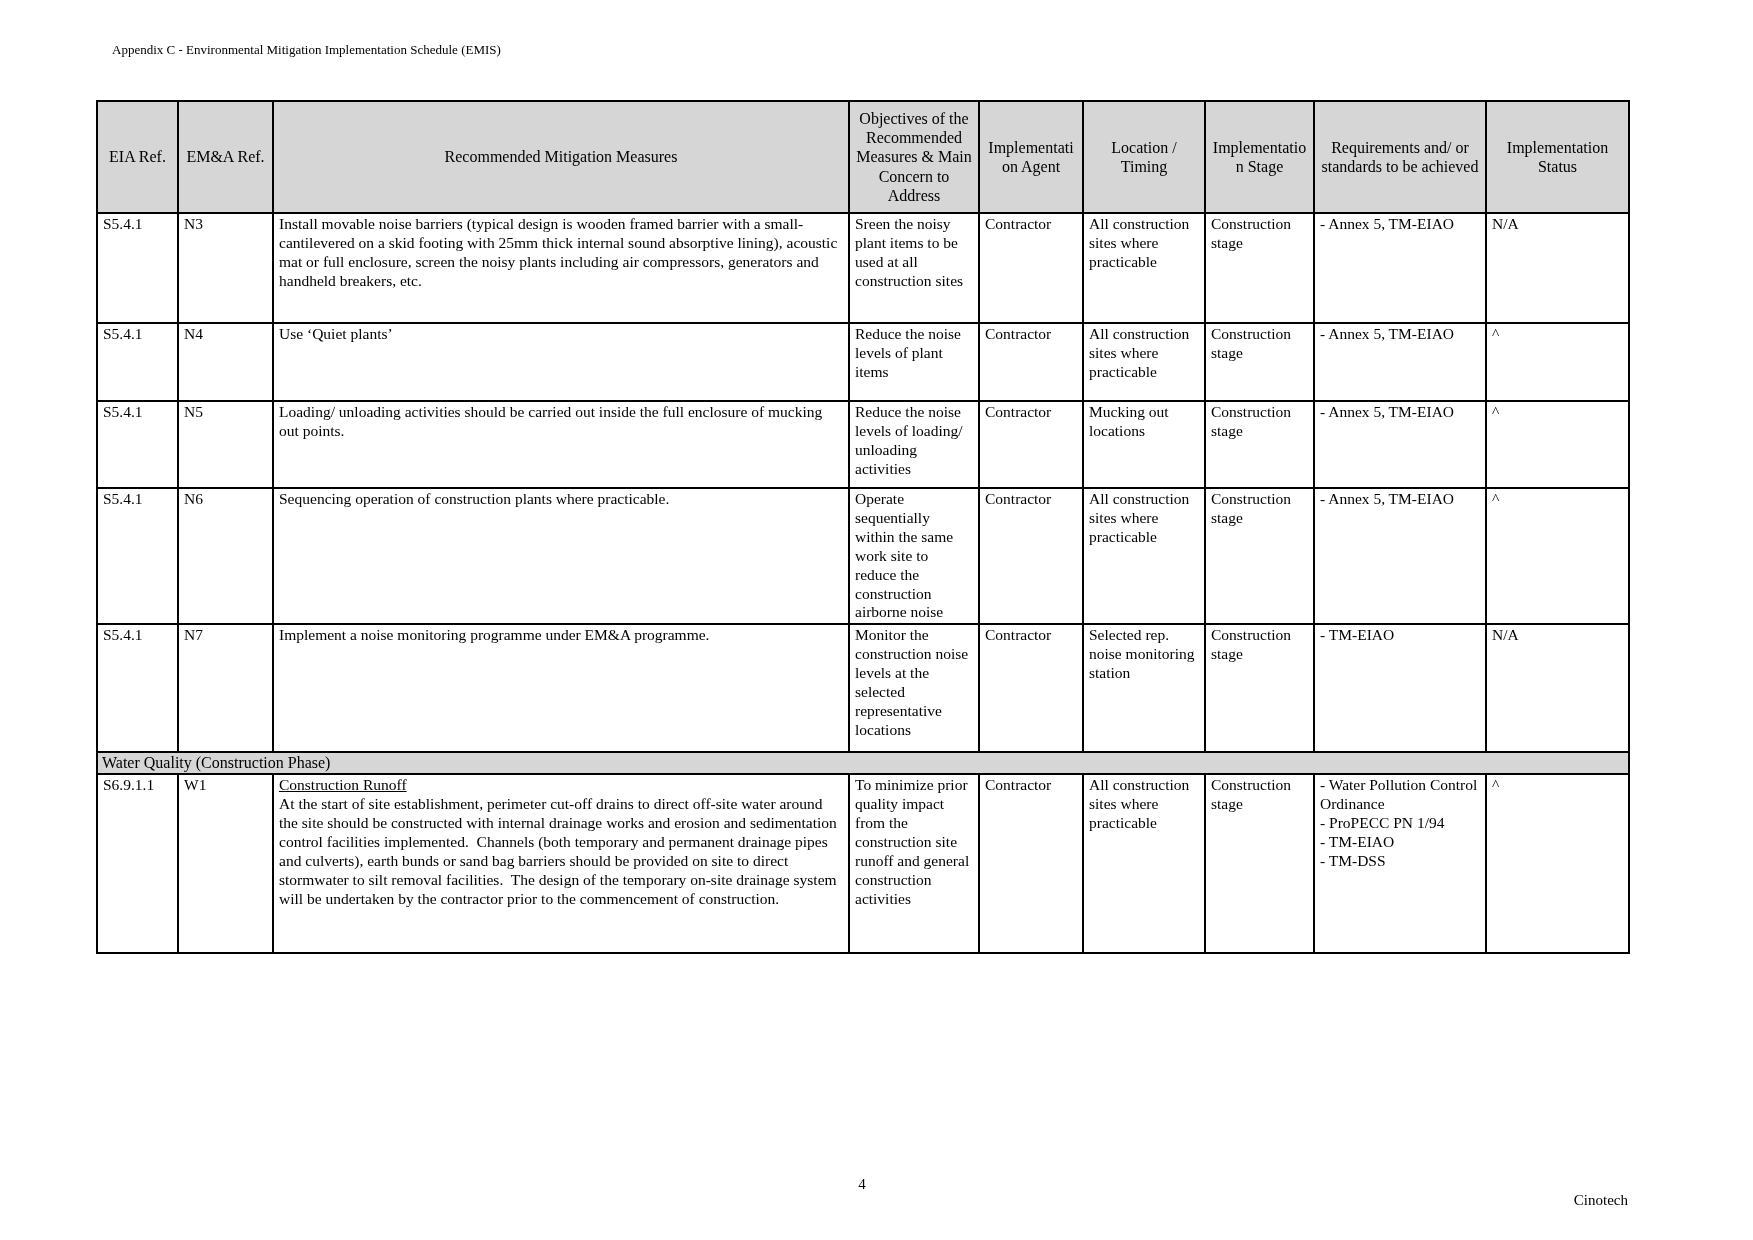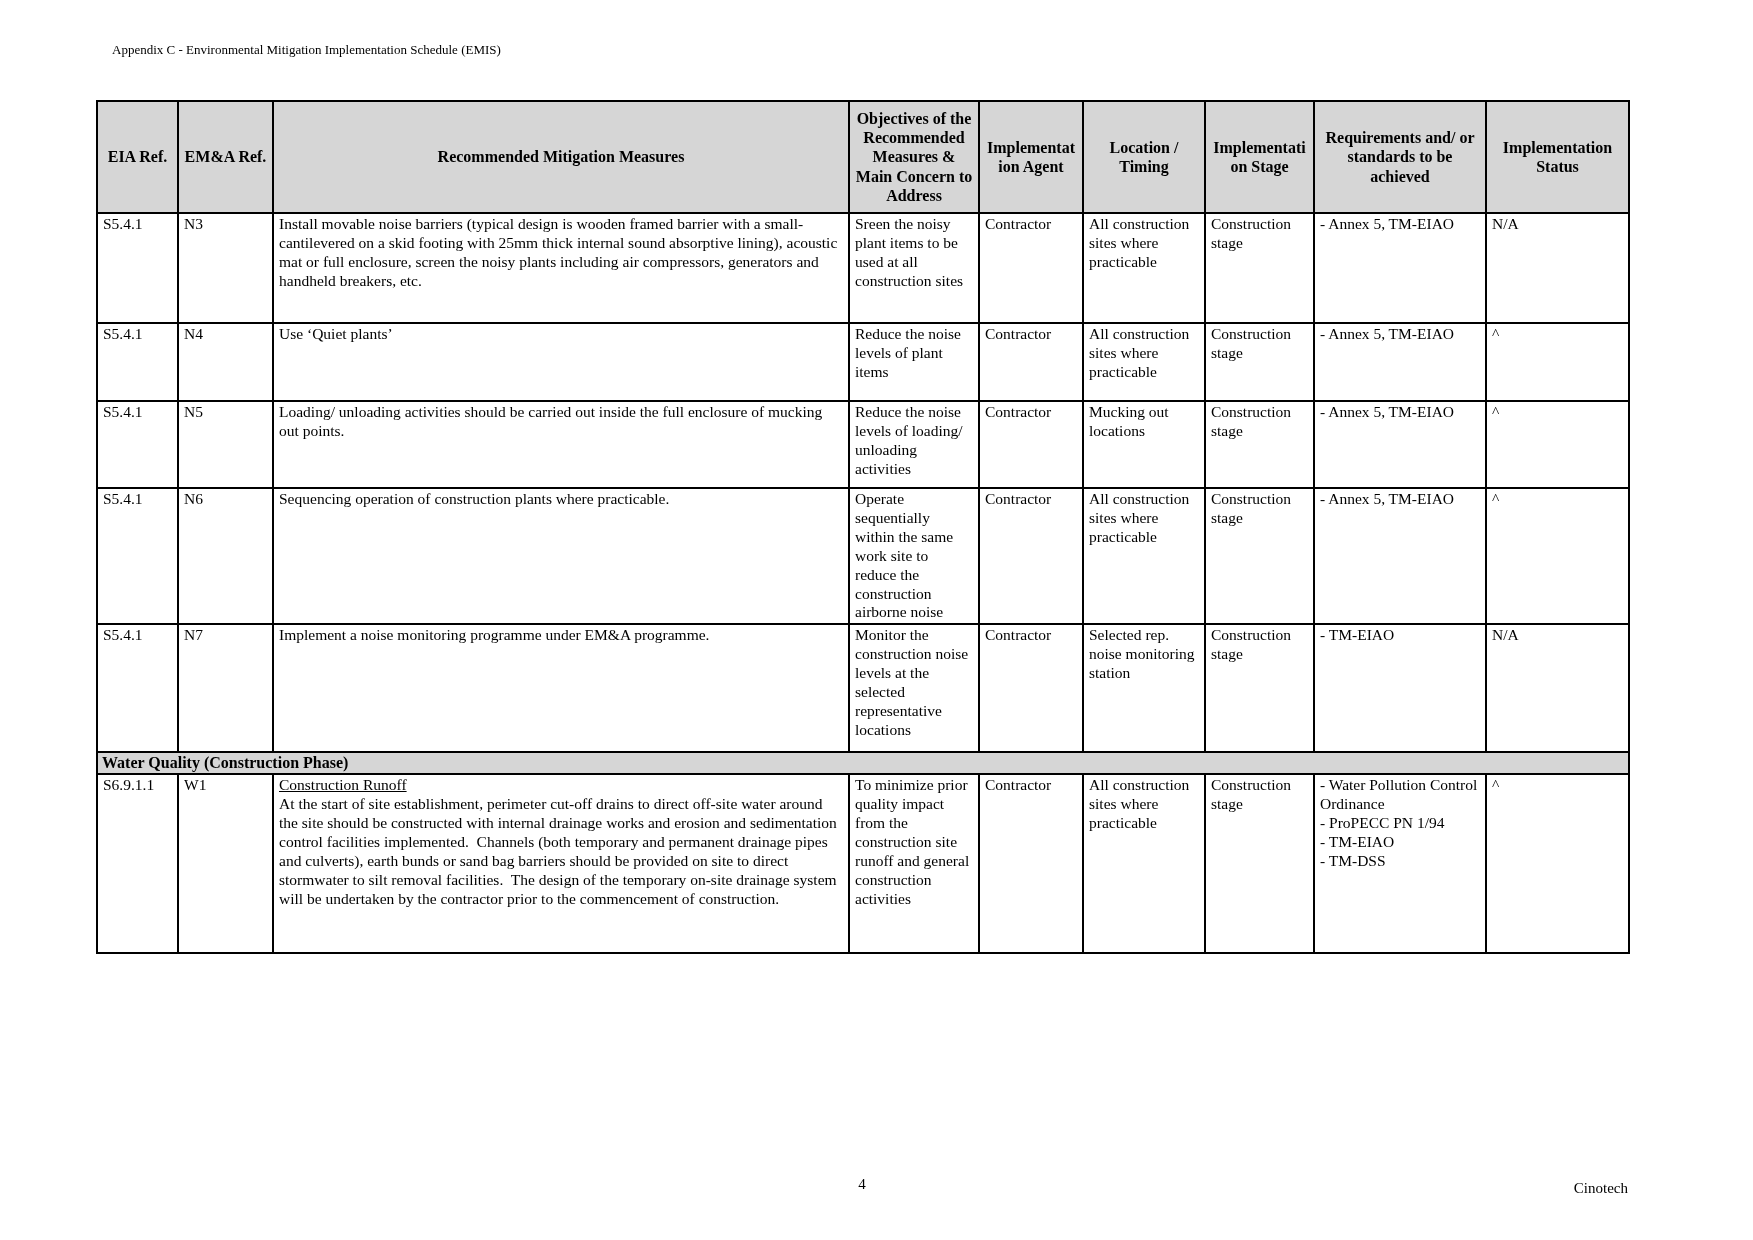--- a/index.html
+++ b/index.html
@@ -10,43 +10,43 @@
   .doc-header{position:absolute;left:112px;top:42px;font-size:13px;}
   table.emis{
     position:absolute;left:96px;top:100px;width:1532px;
     border-collapse:collapse;table-layout:fixed;
   }
   th,td{
     border:2px solid #000;vertical-align:top;padding:1px 5px;
     font-size:15.5px;line-height:1.22;overflow:hidden;
   }
   th{
-    background:var(--header-bg,#d6d6d6);font-weight:bold;text-align:center;
+    background:var(--header-bg,#d6d6d6);font-weight:normal;text-align:center;
     vertical-align:middle;font-size:16px;line-height:1.2;
   }
   .wb{word-break:break-all;}
   .center{text-align:left;}
   .pre{white-space:pre-line;}
   .prewrap{white-space:pre-wrap;}
   .underlined{text-decoration:underline;}
   tr.rh{height:112px;}
   tr.r0{height:110px;}
   tr.r1{height:78px;}
   tr.r2{height:87px;}
   tr.r3{height:128px;}
   tr.r4{height:128px;}
   tr.rs{height:22px;}
   tr.r5{height:179px;}
   tr.section-row td{
-    background:var(--header-bg,#d6d6d6);font-weight:bold;
+    background:var(--header-bg,#d6d6d6);font-weight:normal;
     padding:0 4px;font-size:16px;line-height:1.2;
   }
   .footer{position:absolute;top:1176px;left:96px;width:1532px;font-size:15px;height:20px;}
   .footer .page-num{position:absolute;left:0;right:0;text-align:center;}
-  .footer .company{position:absolute;right:0;top:4px;}
+  .footer .company{position:absolute;right:0;top:16px;}
 </style>
 </head>
 <body>
 
 <div class="doc-header">Appendix C - Environmental Mitigation Implementation Schedule (EMIS)</div>
 
 <table class="emis">
   <colgroup>
     <col style="width:81px">
       <col style="width:95px">

